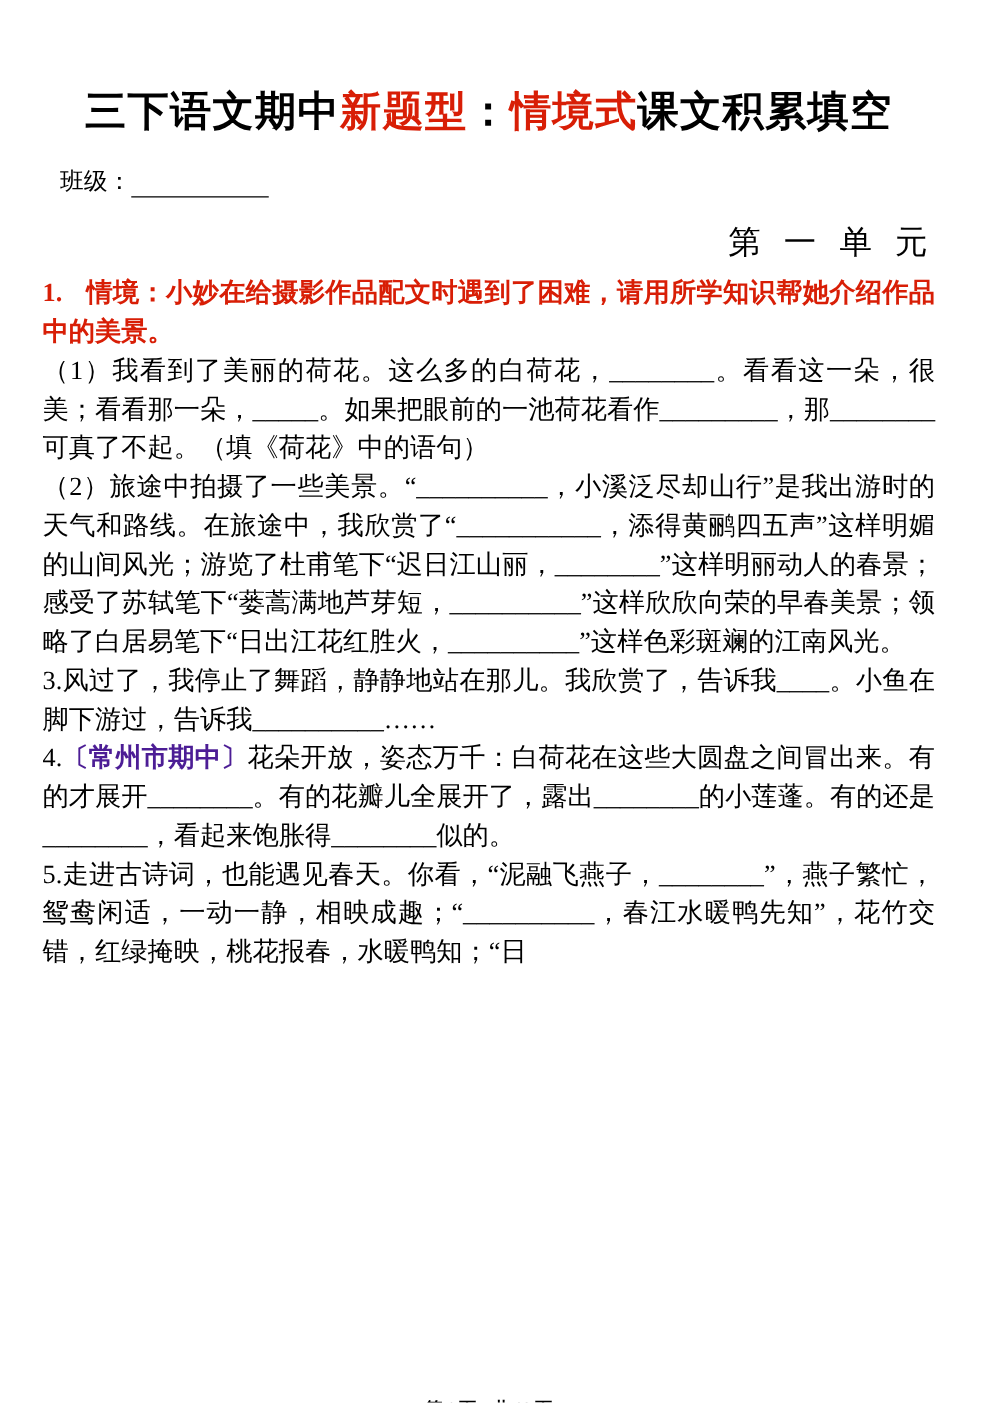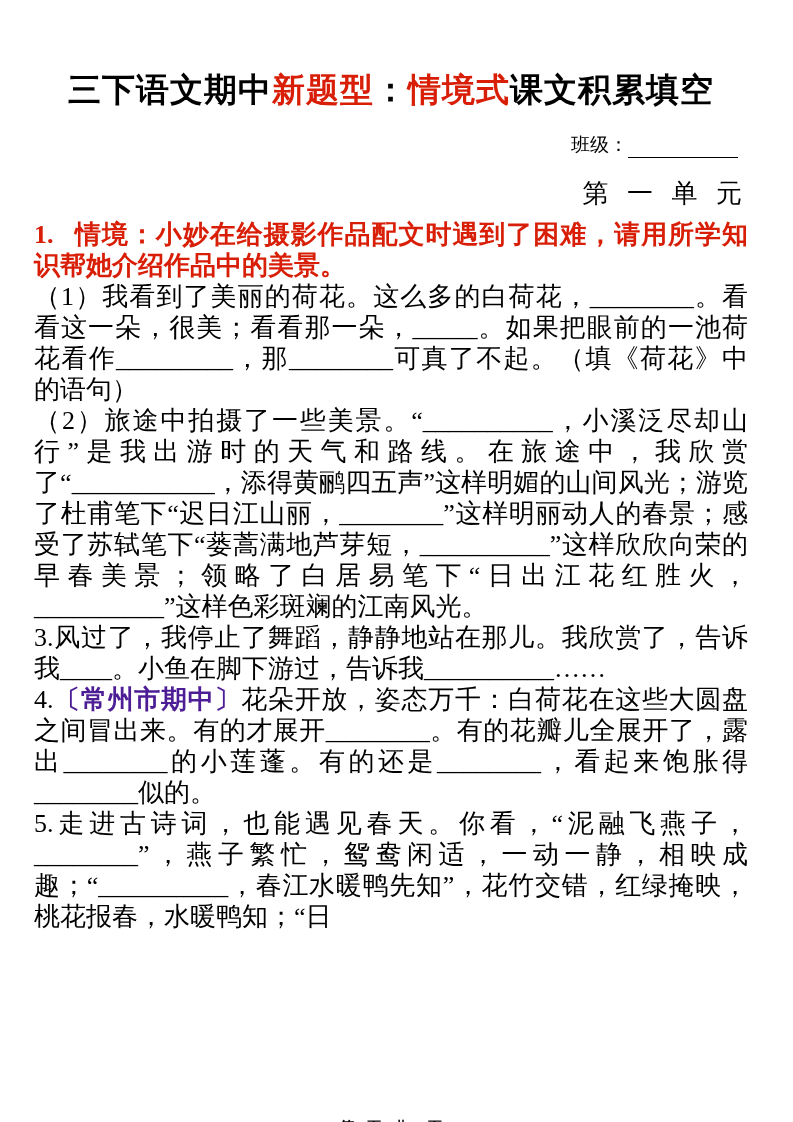--- a/index.html
+++ b/index.html
@@ -37,41 +37,40 @@
     color: #d81e06;
   }
   
   .info-line {
     display: flex;
     justify-content: space-between;
     align-items: flex-end;
     font-size: 19px;
     margin-top: 22px;
     padding: 0 10px 0 14px;
-    flex-direction: column;
   }
   .info-item {
     white-space: nowrap;
   }
   .blank-line {
     display: inline-block;
     border-bottom: 1.5px solid #000;
     vertical-align: bottom;
   }
   
   .unit-heading {
     text-align: right;
     font-size: 26px;
     letter-spacing: 6px;
     margin-top: 18px;
     margin-bottom: 8px;
   }
   
   .body-text {
-    font-size: 26px;
+    font-size: 21px;
     line-height: 31px;
     text-align: justify;
   }
   .para {
     margin: 0;
     white-space: normal;
   }
   .bold {
     font-weight: bold;
   }

